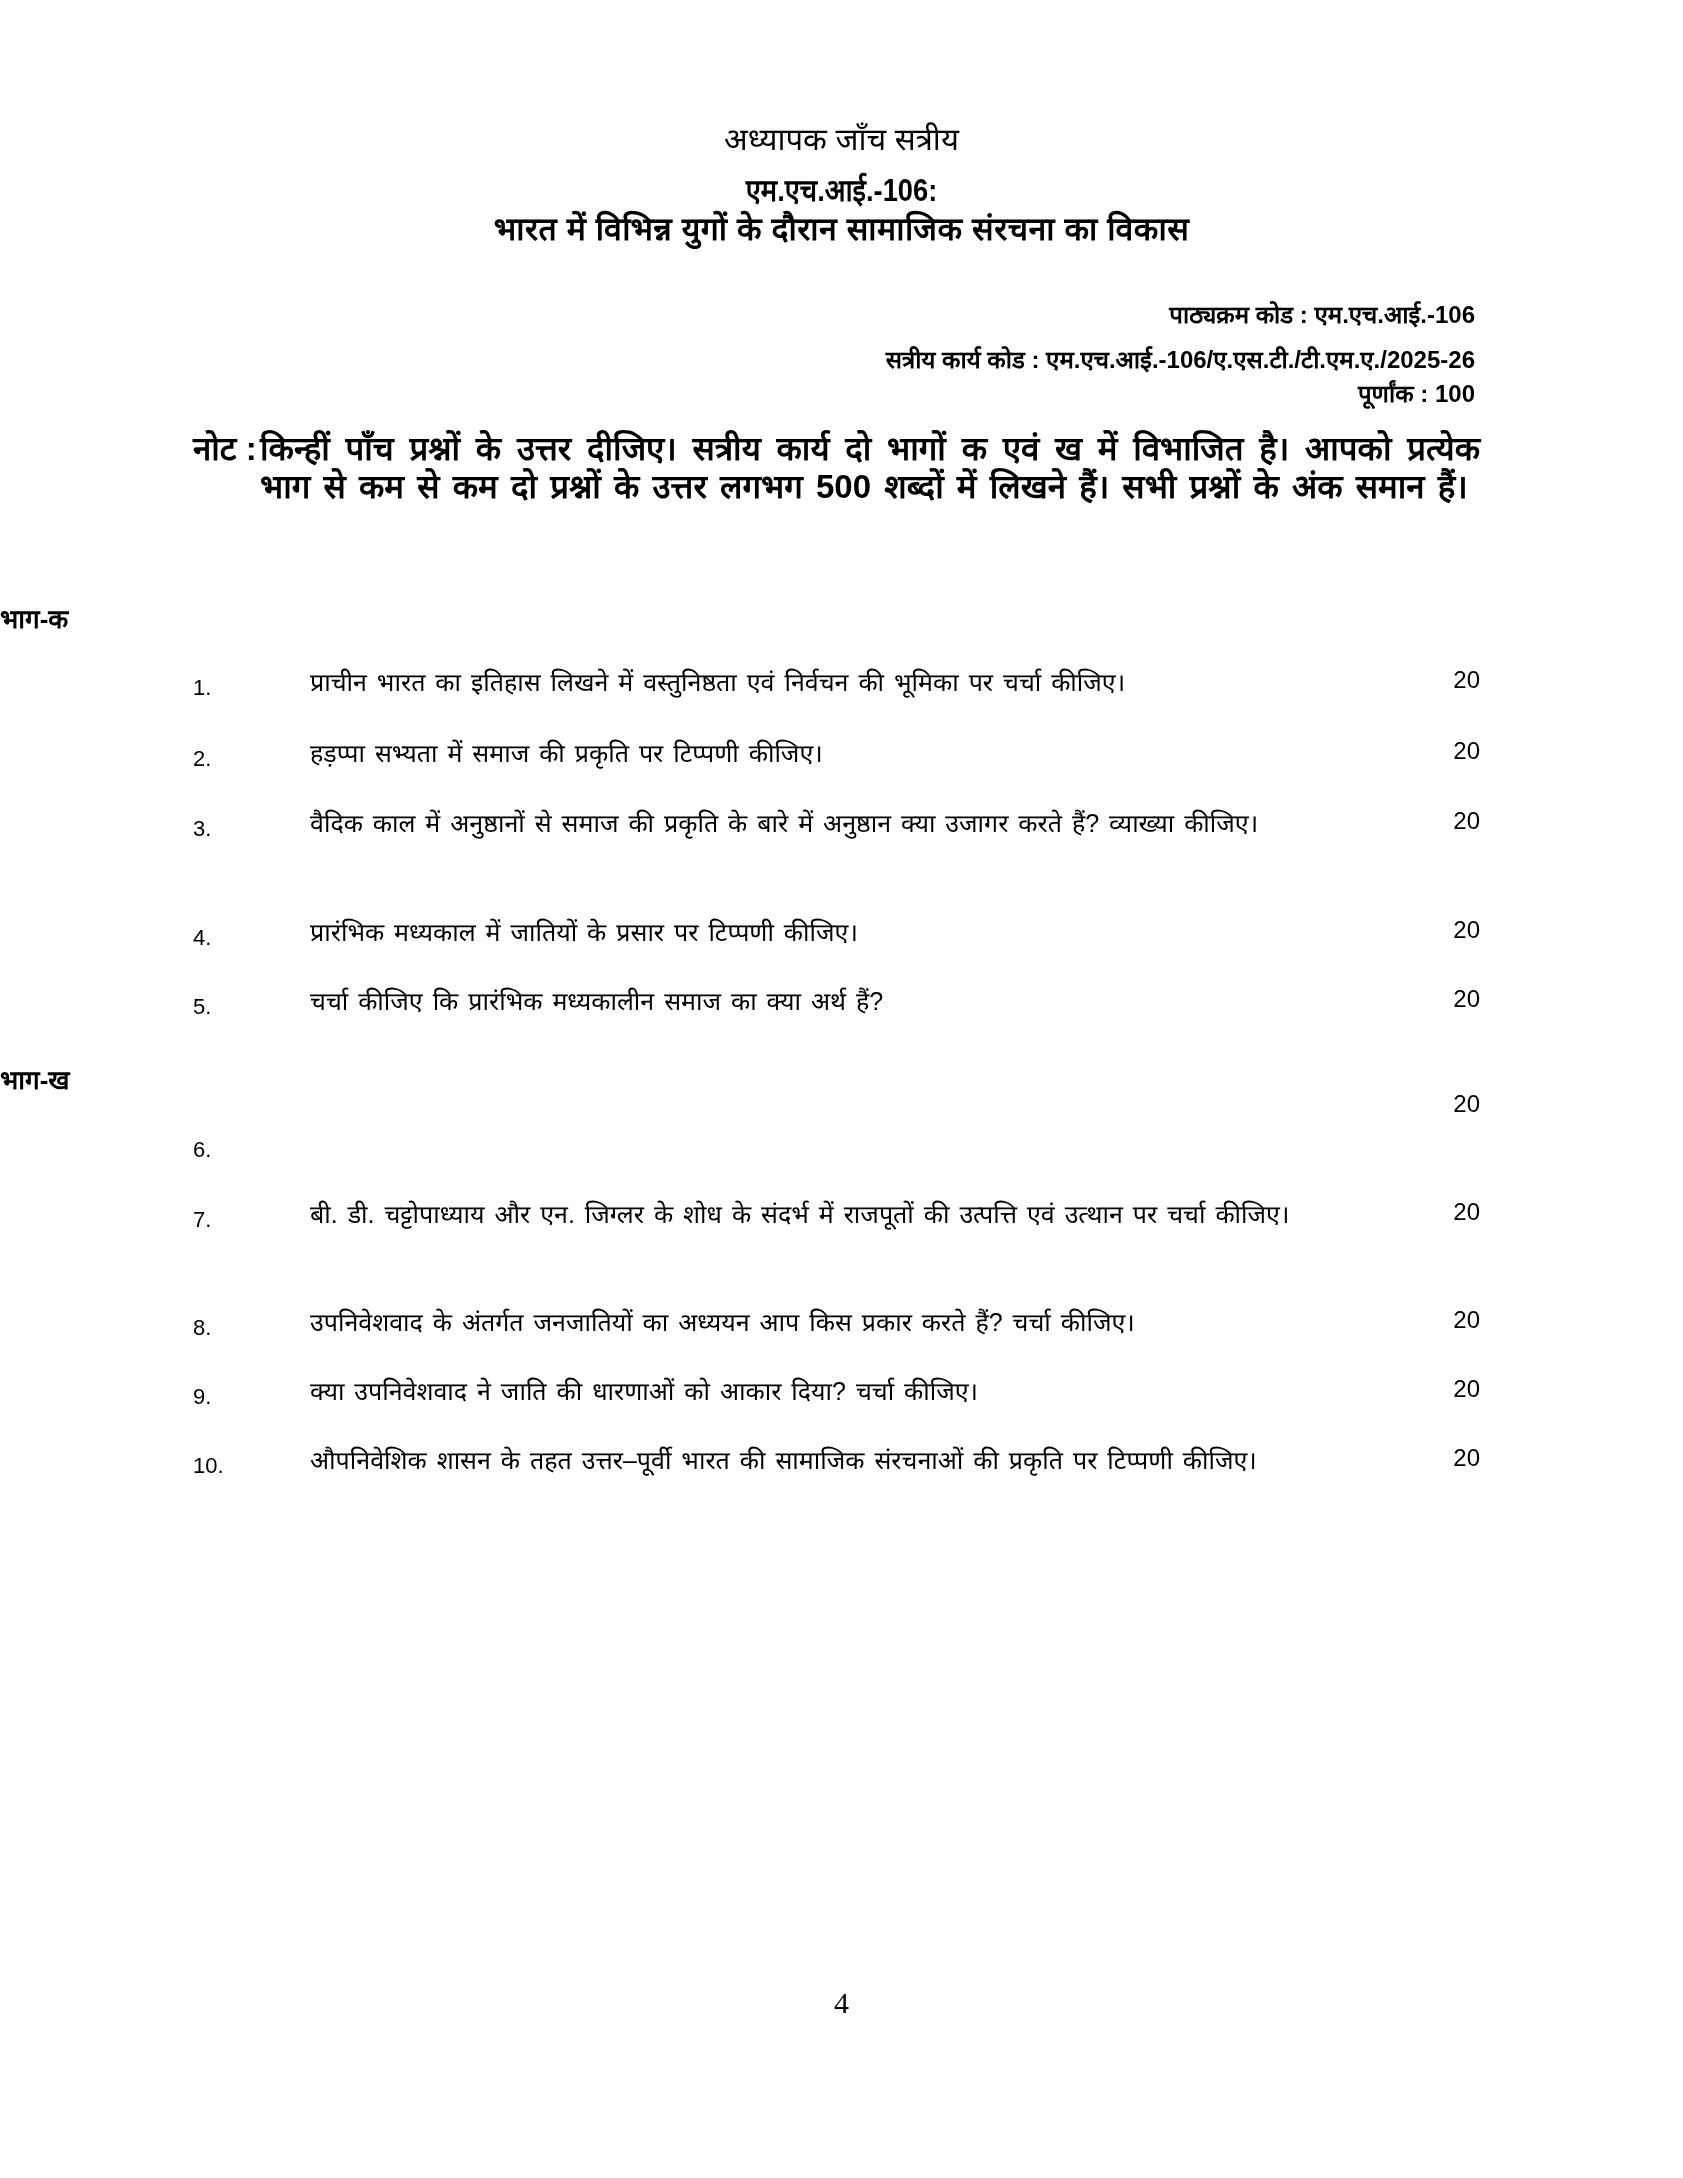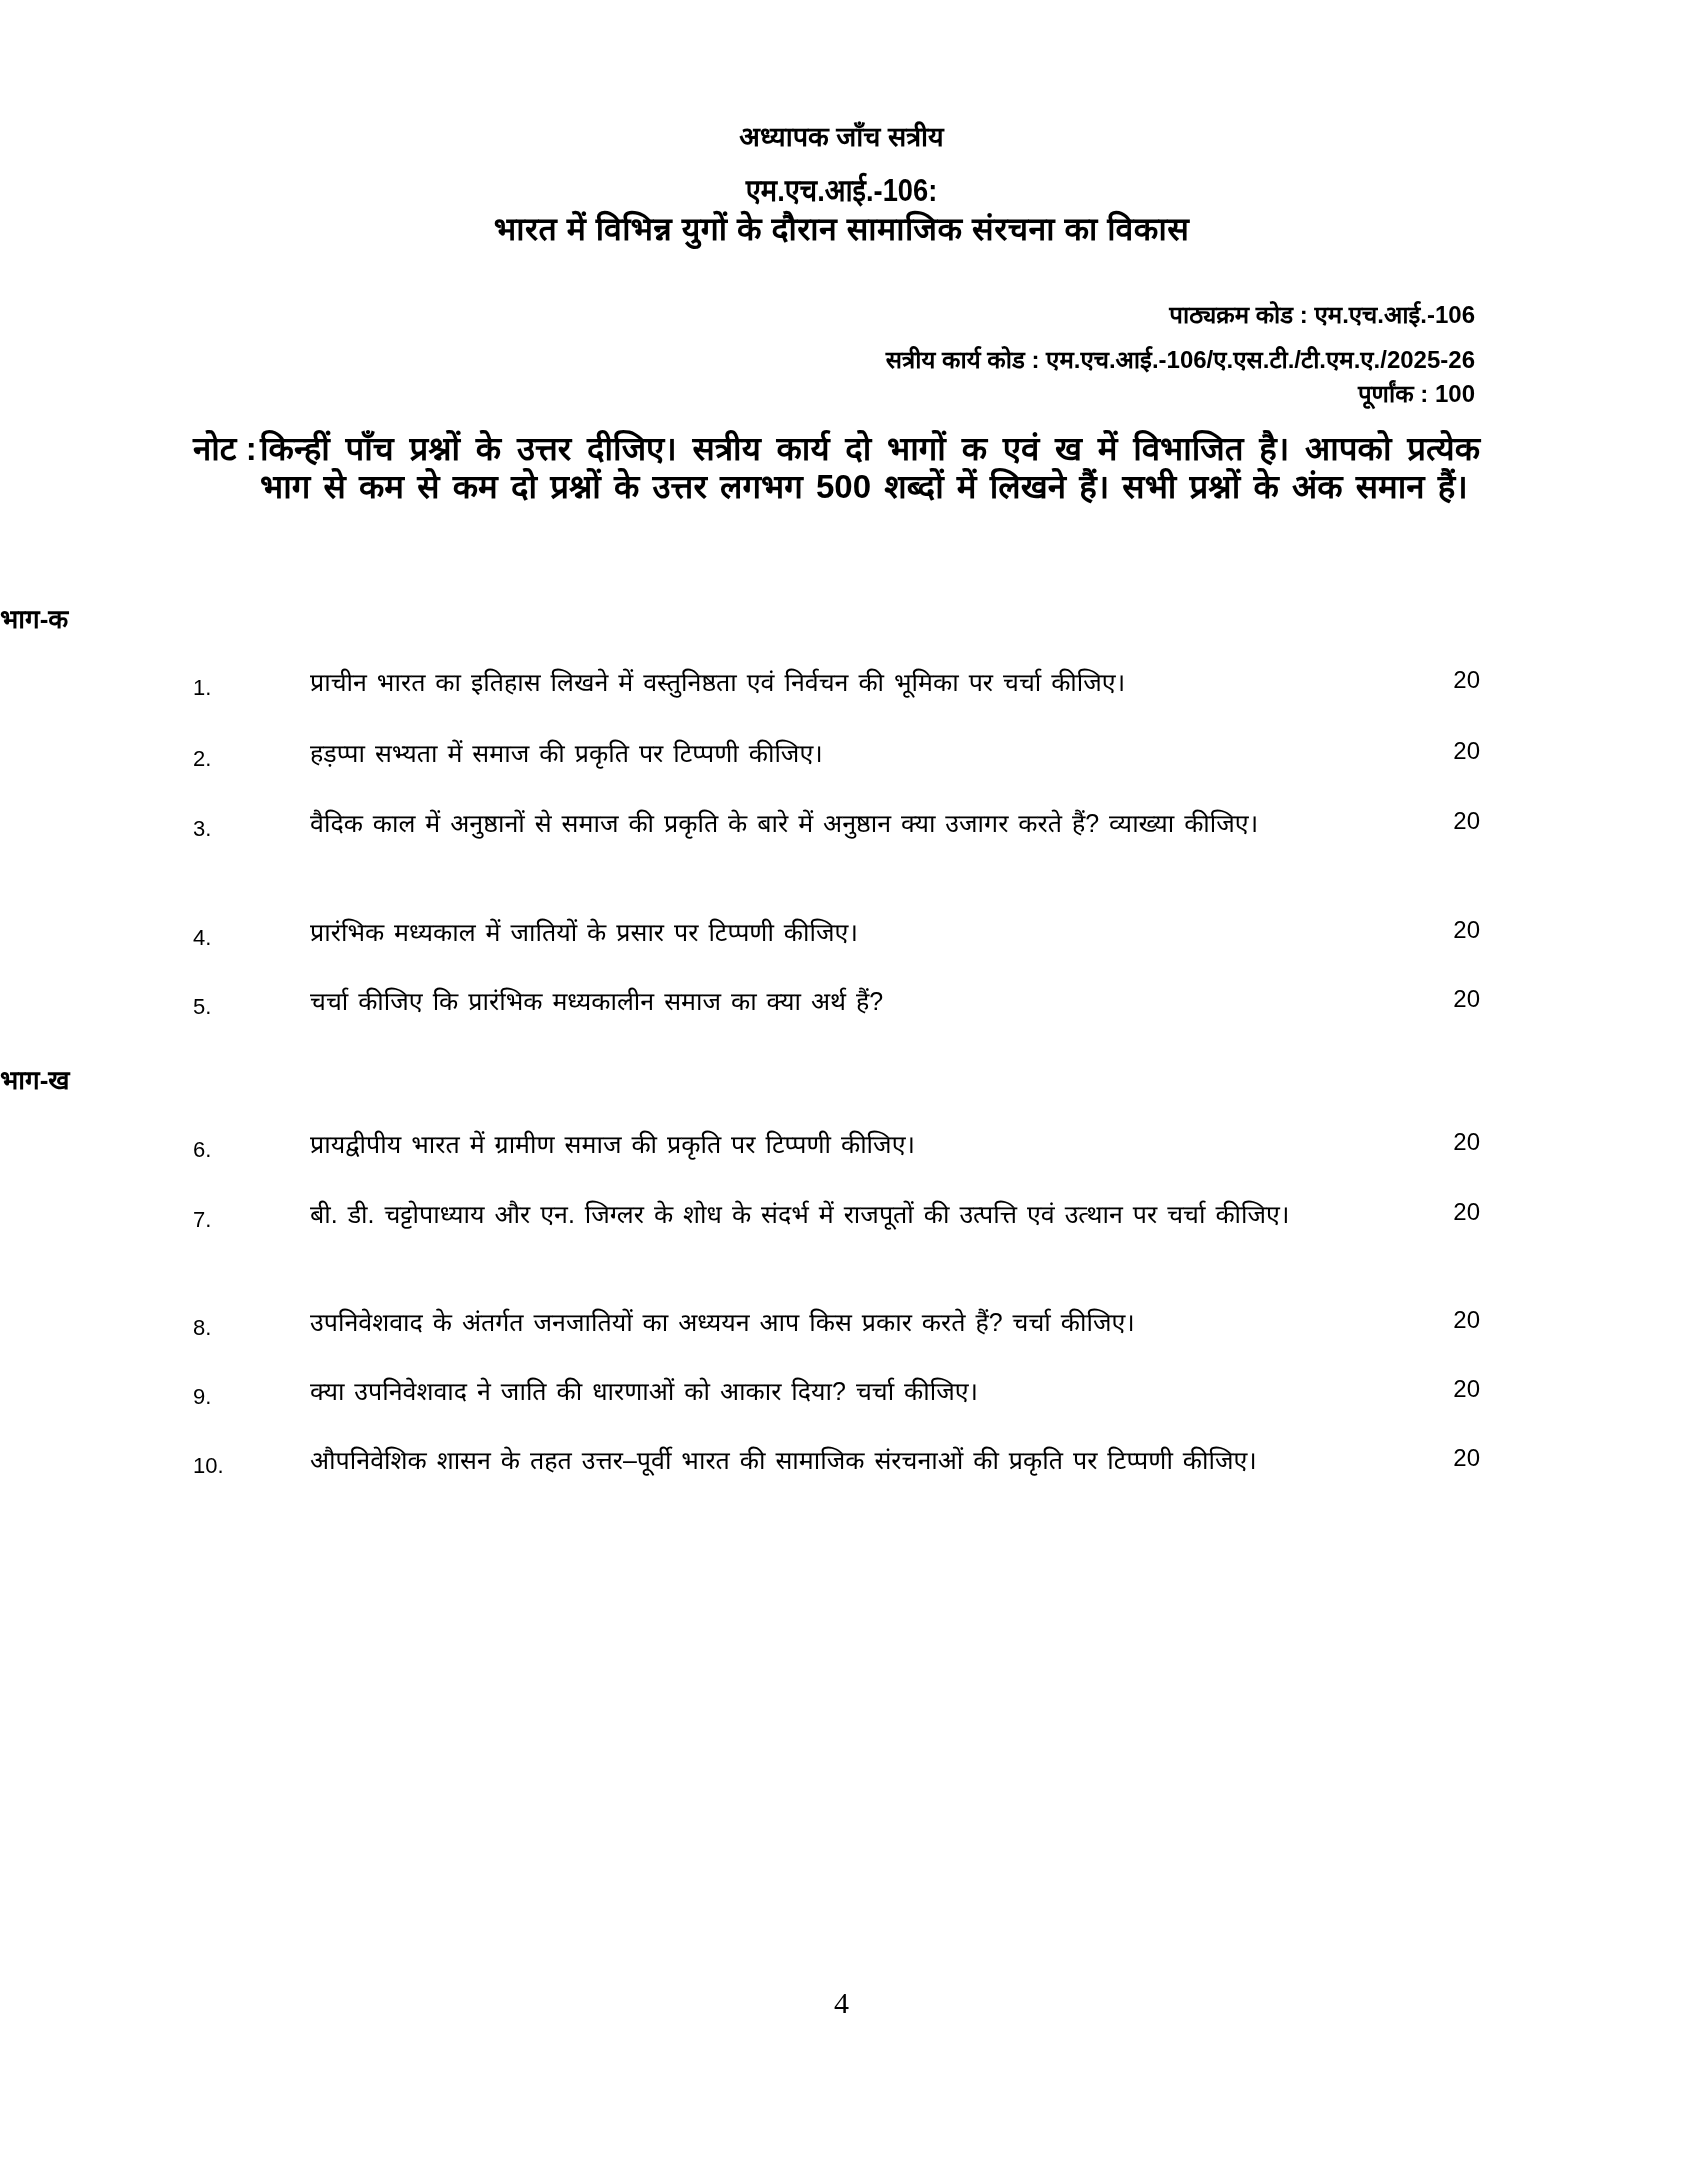--- a/index.html
+++ b/index.html
@@ -22,22 +22,22 @@
       height: 2178px;
     }
     .center {
       position: absolute;
       left: 0;
       width: 1683px;
       text-align: center;
     }
     .title-1 {
       top: 117px;
-      font-size: 27px;
-      font-weight: bold;
+      font-size: 31px;
+      font-weight: normal;
     }
     .title-2 {
       top: 168px;
       font-size: 31px;
       font-weight: bold;
       transform: scaleX(0.88);
     }
     .title-3 {
       top: 206px;
       font-size: 32px;
@@ -169,21 +169,20 @@
   <div class="q" style="top:982px;">
     <span class="q-num">5.</span>
     <div class="q-text">चर्चा कीजिए कि प्रारंभिक मध्यकालीन समाज का क्या अर्थ हैं?</div>
     <span class="q-marks">20</span>
   </div>
 
   <div class="section-heading sec-b">भाग-ख</div>
 
   <div class="q" style="top:1125px;">
     <span class="q-num">6.</span>
-    <div class="q-text">प्रायद्वीपीय भारत में ग्रामीण समाज की प्रकृति पर टिप्पणी कीजिए।</div>
     <span class="q-marks">20</span>
   </div>
 
   <div class="q" style="top:1195px;">
     <span class="q-num">7.</span>
     <div class="q-text">बी. डी. चट्टोपाध्याय और एन. जिग्लर के शोध के संदर्भ में राजपूतों की उत्पत्ति एवं उत्थान पर चर्चा कीजिए।</div>
     <span class="q-marks">20</span>
   </div>
 
   <div class="q" style="top:1303px;">

